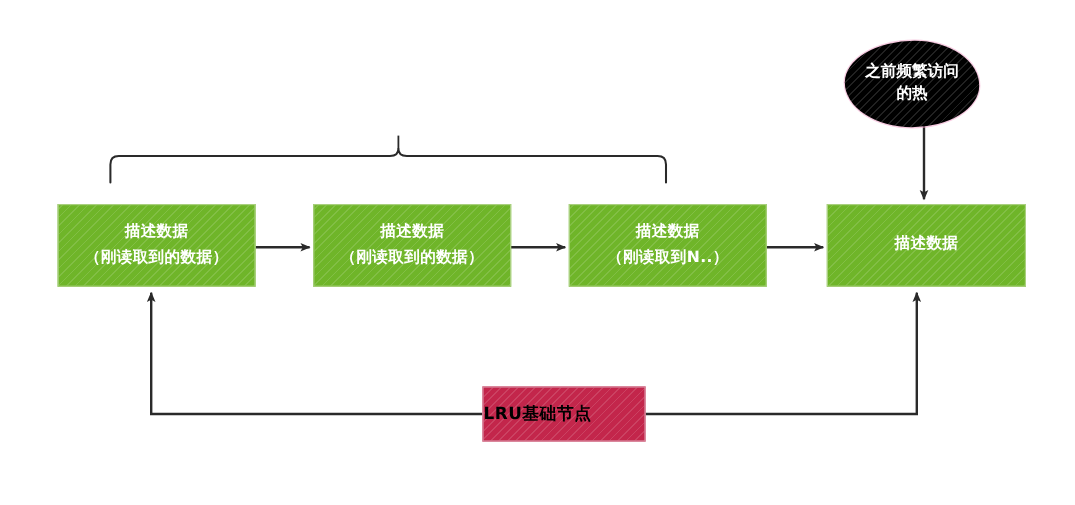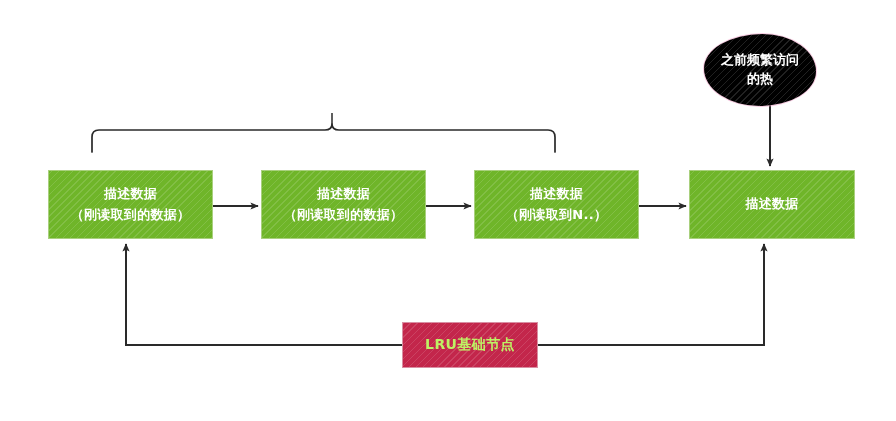--- a/index.html
+++ b/index.html
@@ -74,27 +74,27 @@
     position: relative;
     z-index: 2;
     padding: 0 6px;
   }
   
   .lru {
     position: absolute;
     background: #c3264b;
     border: 1px solid #d98fa3;
     box-sizing: border-box;
-    color: #bef264;
+    color: #000000;
     font-size: 14px;
     font-weight: bold;
     letter-spacing: 0.4px;
     display: flex;
     align-items: center;
-    justify-content: center;
+    justify-content: flex-start;
     overflow: hidden;
   }
   .lru span {
     position: relative;
     z-index: 2;
   }
   
   #wires {
     position: absolute;
     left: 0;

